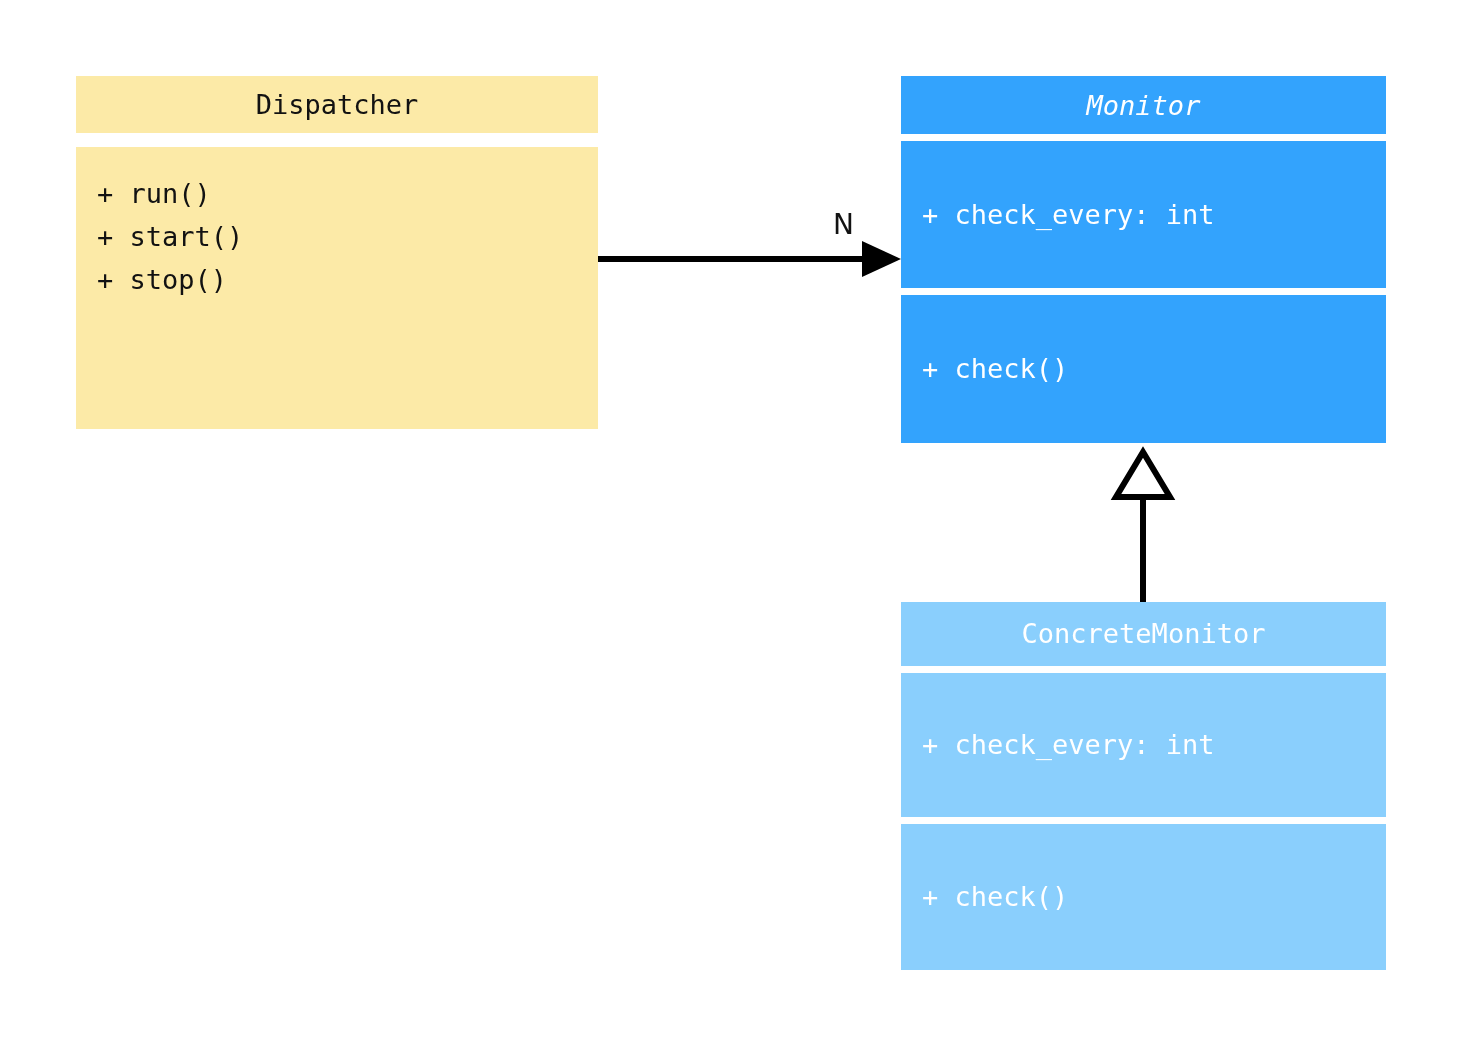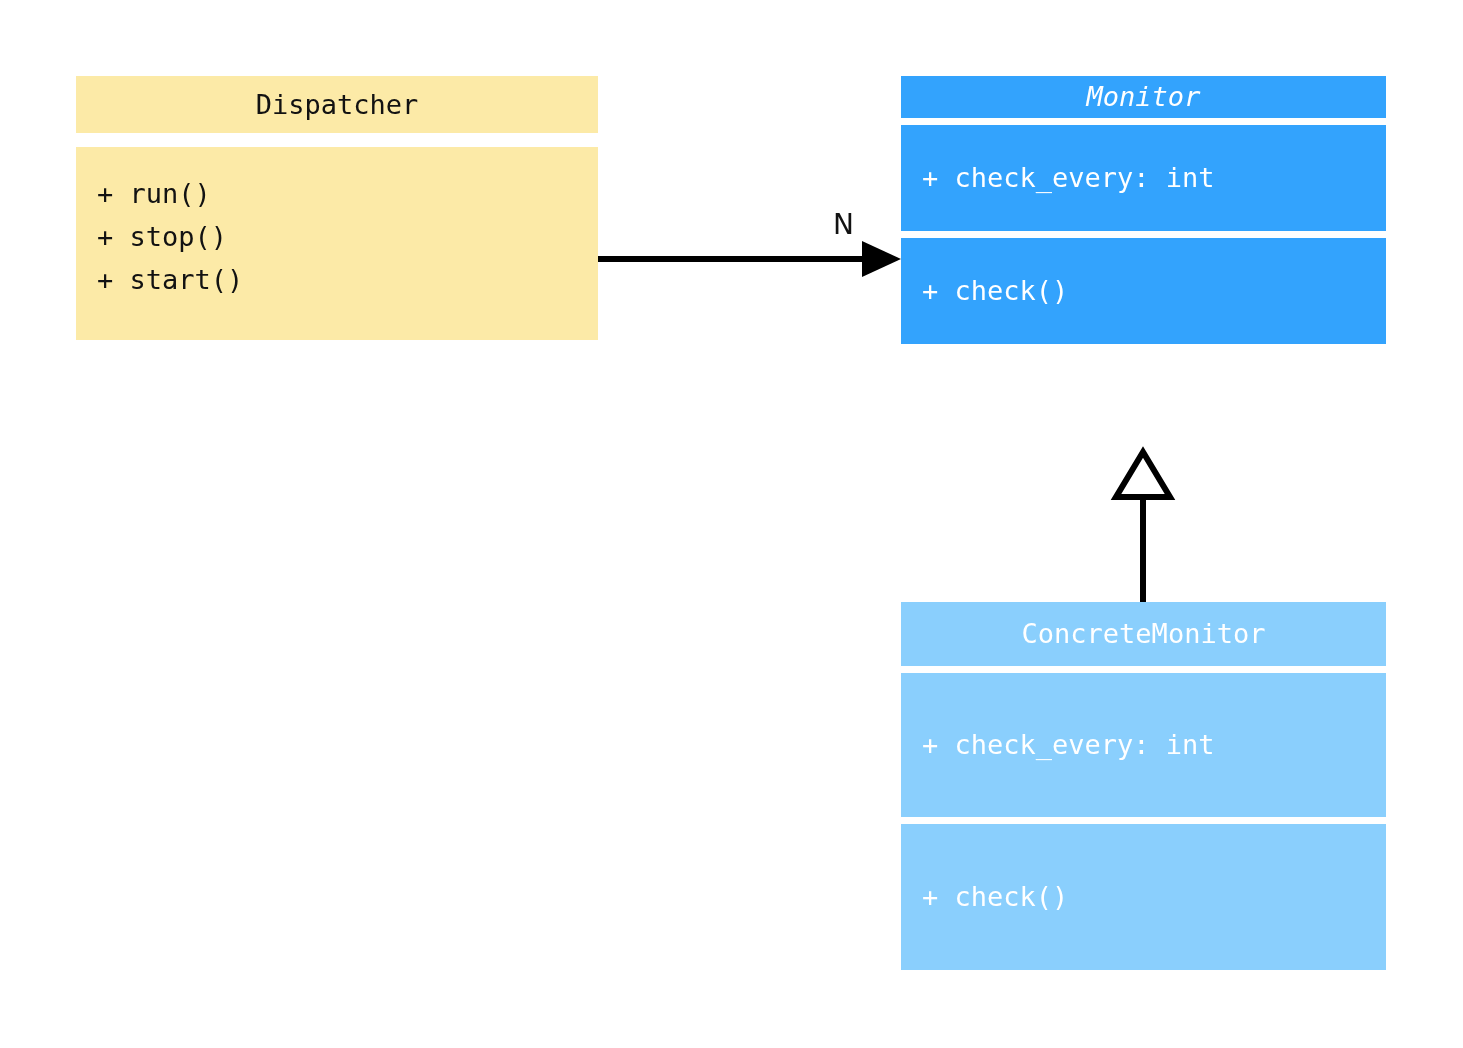--- a/index.html
+++ b/index.html
@@ -54,34 +54,34 @@
     background: #ffffff;
     flex: 0 0 auto;
   }
   .abstract-name { font-style: italic; }
 
   
   #dispatcher-class {
     left: 76px;
     top: 76px;
     width: 522px;
-    height: 264px;
+    height: 353px;
     background: #fceaa7;
     color: #121212;
   }
   #dispatcher-class .uml-title { height: 57px; }
   #dispatcher-class .sec-attrs { height: 118px; }
   #dispatcher-class .sec-methods { height: 180px; gap: 9px; }
 
   
   #monitor-class {
     left: 901px;
     top: 76px;
     width: 485px;
-    height: 268px;
+    height: 367px;
     background: #33a3fd;
     color: #ffffff;
   }
   #monitor-class .uml-title { height: 58px; }
   #monitor-class .sec-attrs { height: 147px; }
   #monitor-class .sec-methods { height: 148px; }
 
   
   #concrete-monitor-class {
     left: 901px;
@@ -117,22 +117,22 @@
 <body>
 
 <div id="canvas">
 
   <div class="uml-class" id="dispatcher-class">
     <div class="uml-title">Dispatcher</div>
     <div class="divider"></div>
     <div class="divider"></div>
     <div class="uml-section sec-methods">
       <div class="uml-row">+ run()</div>
+      <div class="uml-row">+ start()</div>
       <div class="uml-row">+ stop()</div>
-      <div class="uml-row">+ start()</div>
     </div>
   </div>
 
   <div class="uml-class" id="monitor-class">
     <div class="uml-title abstract-name">Monitor</div>
     <div class="divider"></div>
     <div class="uml-section sec-attrs">
       <div class="uml-row">+ check_every: int</div>
     </div>
     <div class="divider"></div>

